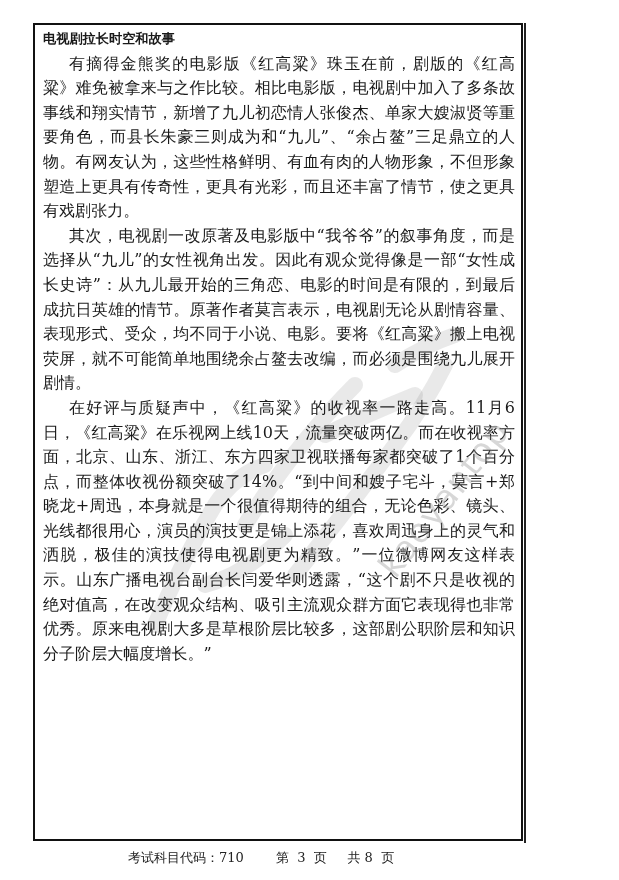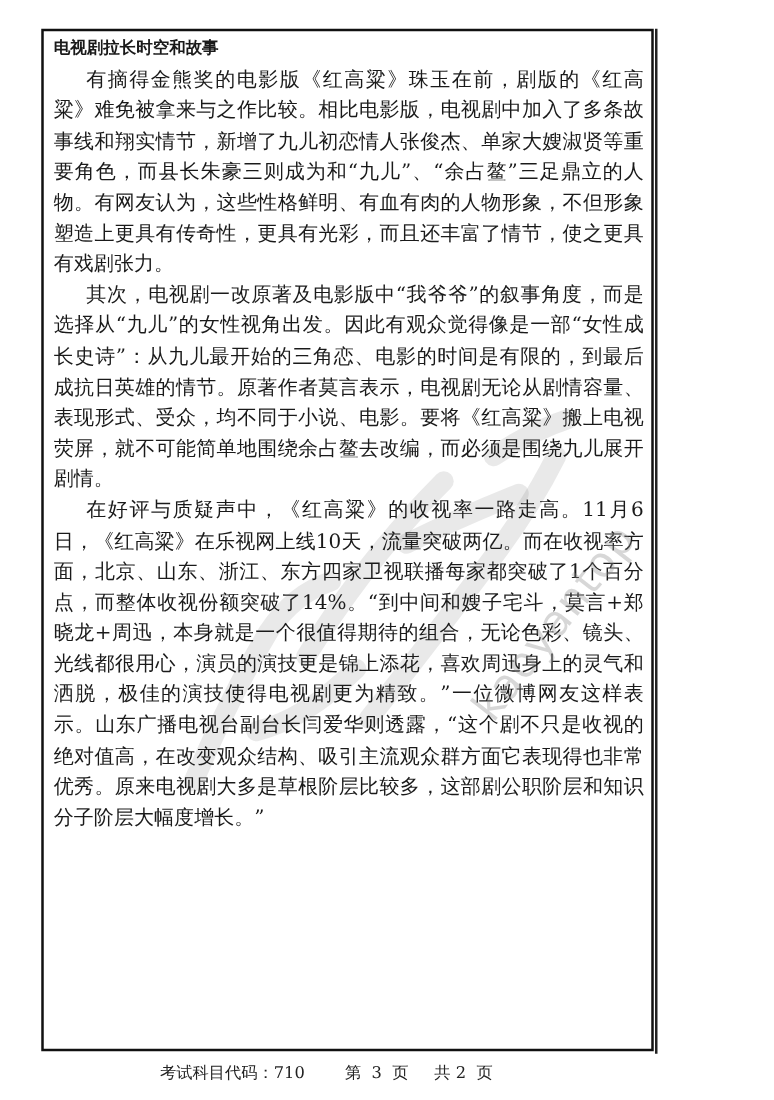--- a/index.html
+++ b/index.html
@@ -45,14 +45,14 @@
     <p class="para">有摘得金熊奖的电影版《红高粱》珠玉在前，剧版的《红高粱》难免被拿来与之作比较。相比电影版，电视剧中加入了多条故事线和翔实情节，新增了九儿初恋情人张俊杰、单家大嫂淑贤等重要角色，而县长朱豪三则成为和“九儿”、“余占鳌”三足鼎立的人物。有网友认为，这些性格鲜明、有血有肉的人物形象，不但形象塑造上更具有传奇性，更具有光彩，而且还丰富了情节，使之更具有戏剧张力。</p>
     <p class="para">其次，电视剧一改原著及电影版中“我爷爷”的叙事角度，而是选择从“九儿”的女性视角出发。因此有观众觉得像是一部“女性成长史诗”：从九儿最开始的三角恋、电影的时间是有限的，到最后成抗日英雄的情节。原著作者莫言表示，电视剧无论从剧情容量、表现形式、受众，均不同于小说、电影。要将《红高粱》搬上电视荧屏，就不可能简单地围绕余占鳌去改编，而必须是围绕九儿展开剧情。</p>
     <p class="para">在好评与质疑声中，《红高粱》的收视率一路走高。11月6日，《红高粱》在乐视网上线10天，流量突破两亿。而在收视率方面，北京、山东、浙江、东方四家卫视联播每家都突破了1个百分点，而整体收视份额突破了14%。“到中间和嫂子宅斗，莫言+郑晓龙+周迅，本身就是一个很值得期待的组合，无论色彩、镜头、光线都很用心，演员的演技更是锦上添花，喜欢周迅身上的灵气和洒脱，极佳的演技使得电视剧更为精致。”一位微博网友这样表示。山东广播电视台副台长闫爱华则透露，“这个剧不只是收视的绝对值高，在改变观众结构、吸引主流观众群方面它表现得也非常优秀。原来电视剧大多是草根阶层比较多，这部剧公职阶层和知识分子阶层大幅度增长。”</p>
   </div>
 </div>
 
 <div class="wm wm-text">kaoyantop</div>
 
 <div class="footer">
   <span class="code">考试科目代码：710</span>
-  <span class="page">第  3  页     共 2  页</span>
+  <span class="page">第  3  页     共 8  页</span>
 </div>
 
 </body></html>

